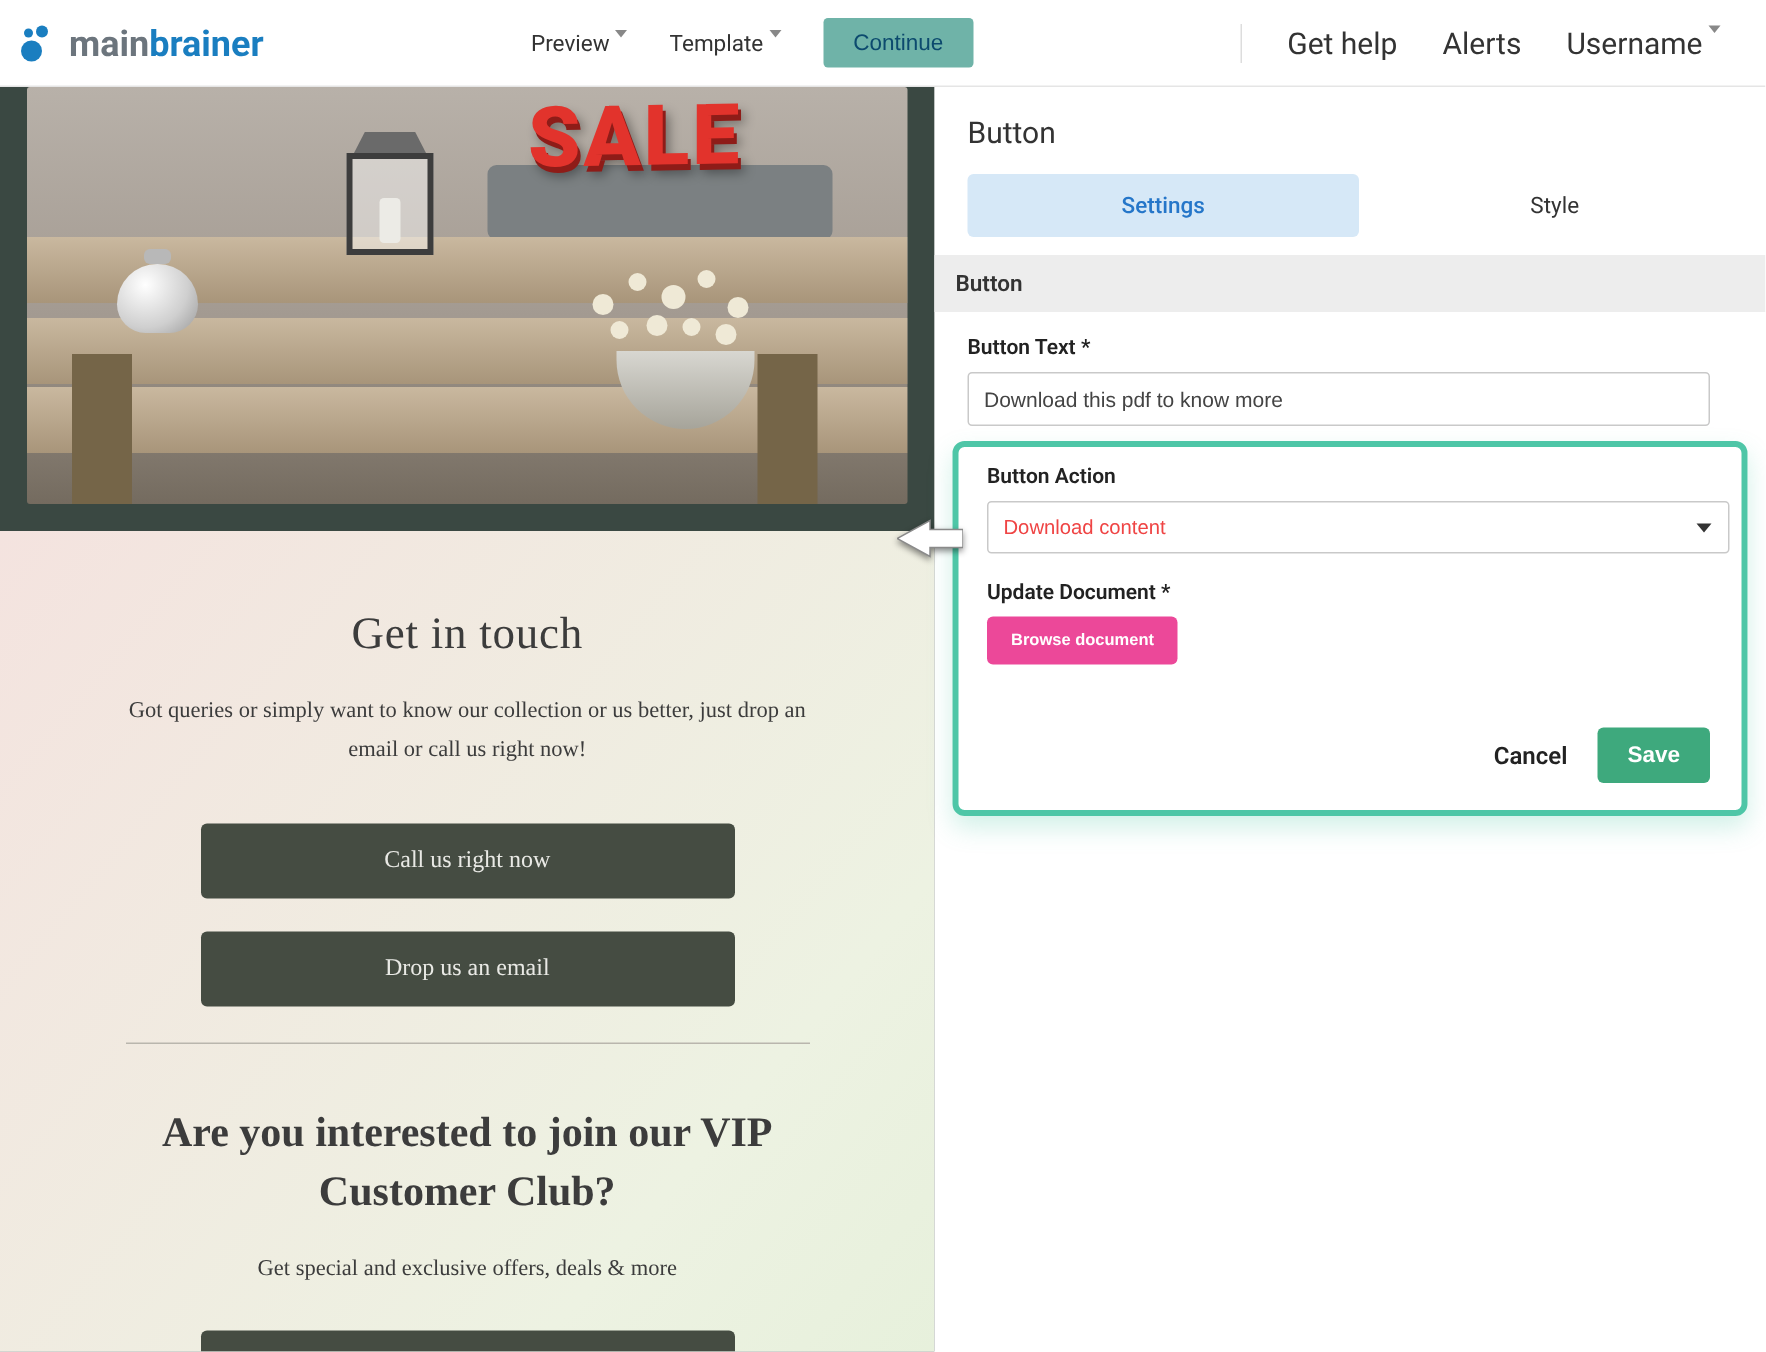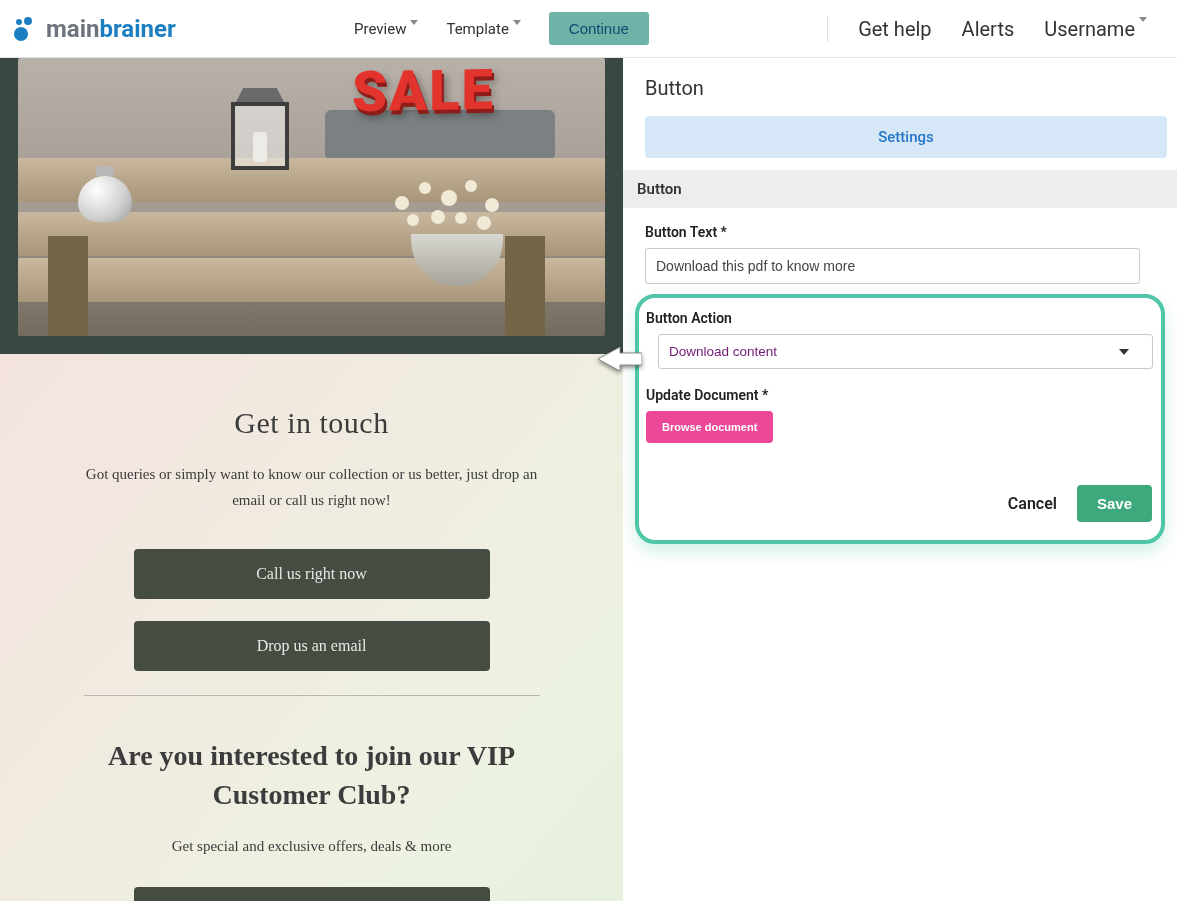--- a/index.html
+++ b/index.html
@@ -61,23 +61,23 @@
 
 .panel-title { font-size: 20px; font-weight: 400; color: #333; margin-bottom: 16px; }
 .tabrow { display: flex; border-radius: 4px; margin-bottom: 12px; }
 .tab { flex: 1; text-align: center; padding: 12px 0; font-size: 15px; cursor: pointer; color: #333; }
 .tab.active { background: #d6e8f7; color: #2576c9; font-weight: 500; border-radius: 4px; }
 .section-head { background: #ededed; padding: 10px 14px; font-size: 15px; font-weight: 600; color: #333; margin: 0 -10px 0 -22px; }
 .form-area { padding: 16px 0 0 0; }
 .flabel { font-size: 14px; font-weight: 600; color: #222; margin-bottom: 8px; display: block; }
 .req { color: #222; }
 .text-input { width: 495px; padding: 9px 10px; border: 1px solid #c9c9c9; border-radius: 3px; font-size: 14px; color: #444; }
-.highlight-box { border: 4px solid #4ec6a7; border-radius: 20px; padding: 12px 7px 18px; margin-top: 10px; width: 530px; margin-left: -10px; box-shadow: 0 8px 16px rgba(78,198,167,.25); position: relative; }
+.highlight-box { border: 4px solid #4ec6a7; border-radius: 8px; padding: 12px 19px 18px; margin-top: 10px; width: 530px; margin-left: -10px; box-shadow: 0 8px 16px rgba(78,198,167,.25); position: relative; }
 .select-wrap { position: relative; width: 495px; }
-.select { width: 100%; padding: 9px 10px; border: 1px solid #c9c9c9; border-radius: 3px; font-size: 13.5px; color: #701a75; background: #fff; appearance: none; margin-left: 12px; }
+.select { width: 100%; padding: 9px 10px; border: 1px solid #c9c9c9; border-radius: 3px; font-size: 13.5px; color: #ef4444; background: #fff; appearance: none; }
 .select-caret { position: absolute; right: 12px; top: 50%; transform: translateY(-50%); width: 0; height: 0; border-left: 5px solid transparent; border-right: 5px solid transparent; border-top: 6px solid #333; pointer-events: none; }
 .browse-btn { background: #ec4899; color: #fff; border: none; padding: 10px 16px; font-size: 11px; font-weight: 600; border-radius: 4px; cursor: pointer; }
 .action-row { display: flex; justify-content: flex-end; gap: 20px; align-items: center; margin-top: 42px; padding-right: 2px; }
 .cancel-link { font-size: 16px; font-weight: 600; color: #222; cursor: pointer; }
 .save-btn { background: #3ea97d; color: #fff; border: none; padding: 10px 20px; font-size: 15px; font-weight: 600; border-radius: 4px; cursor: pointer; }
 
 .arrow-callout { position: absolute; left: 598px; top: 344px; z-index: 40; }
 .arrow-callout svg { filter: drop-shadow(0 2px 2px rgba(0,0,0,.45)); }
 </style>
 </head>
@@ -163,20 +163,21 @@
       <button class="dark-btn">Yes, I am interested!</button>
 
     </div>
   </div>
 
   <div class="sidepanel">
     <div class="panel-title">Button</div>
 
     <div class="tabrow">
       <div class="tab active">Settings</div>
+      <div class="tab">Style</div>
     </div>
 
     <div class="section-head">Button</div>
 
     <div class="form-area">
       <label class="flabel">
         <span>Button Text</span> <span class="req">*</span>
       </label>
       <input class="text-input" type="text" value="Download this pdf to know more" style="">
 

